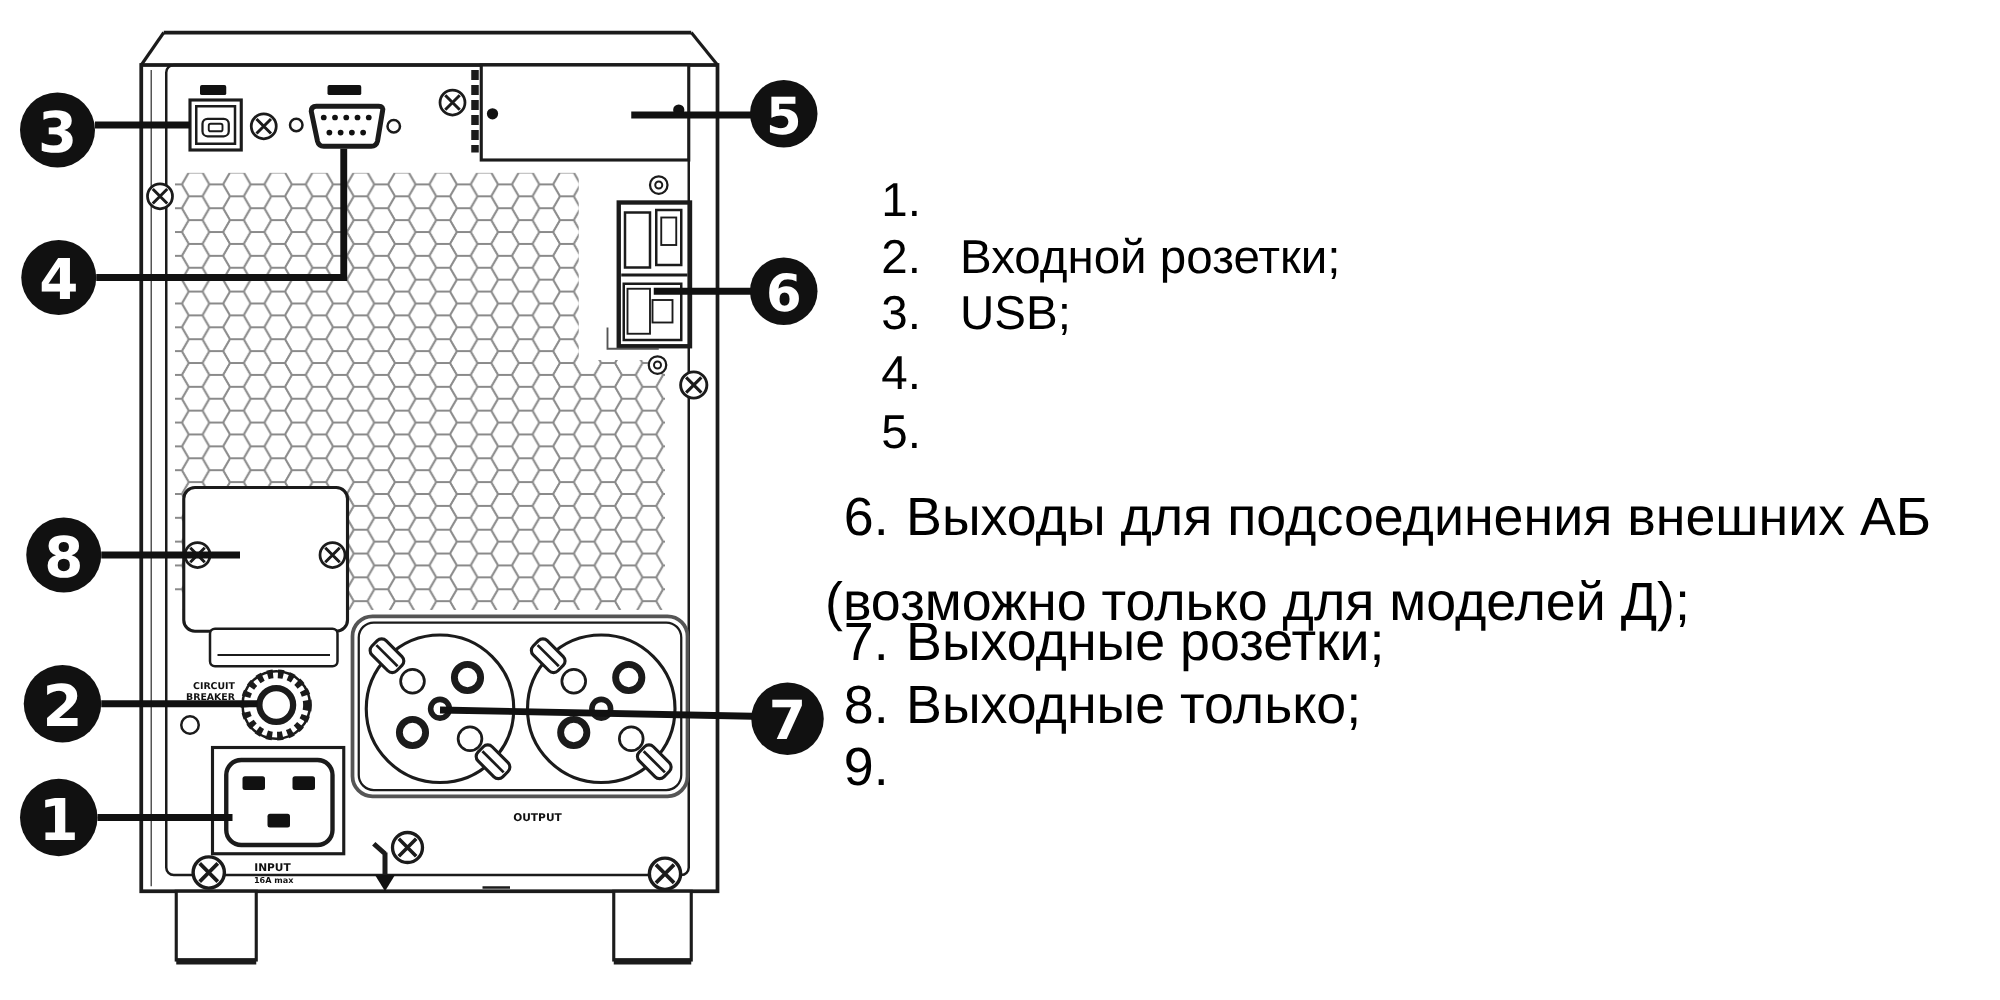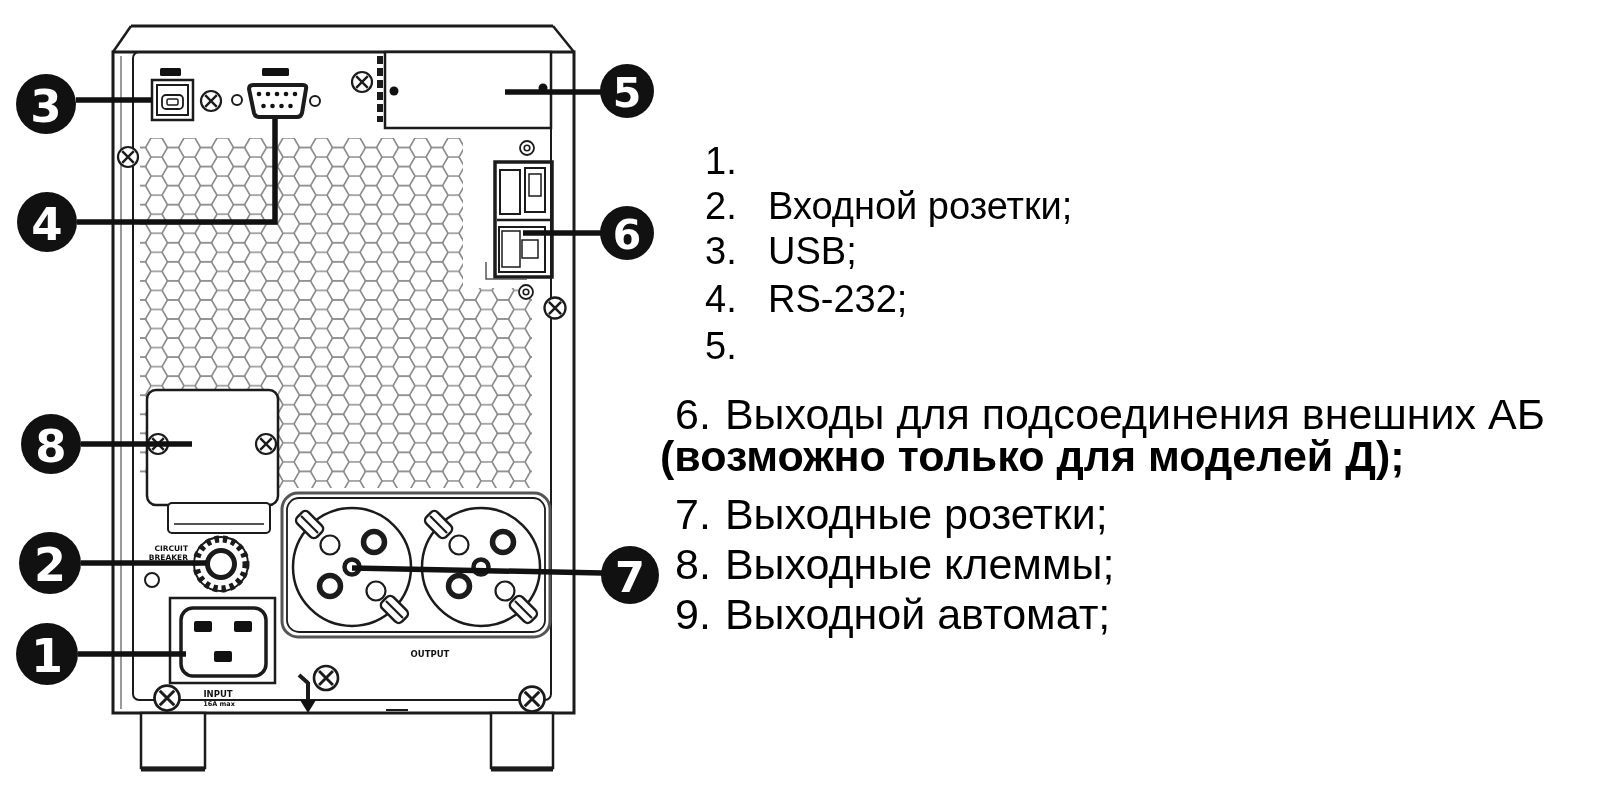--- a/index.html
+++ b/index.html
@@ -232,39 +232,37 @@
       <div class="legend-row v-indent" style="top: 183px;">
         <span class="num">2.</span>
         <span class="txt">Входной розетки;</span>
       </div>
       <div class="legend-row v-indent" style="top: 228px;">
         <span class="num">3.</span>
         <span class="txt">USB;</span>
       </div>
       <div class="legend-row v-indent" style="top: 276px;">
         <span class="num">4.</span>
-        <span class="txt">RS-232;</span>
       </div>
       <div class="legend-row v-indent" style="top: 323px;">
         <span class="num">5.</span>
       </div>
       <div class="legend-row v-flush" style="top: 390px;">
         <span class="num">6.</span>
         <span class="txt">Выходы для подсоединения внешних АБ</span>
       </div>
-      <div class="legend-row v-wrap" style="top: 432px; font-weight: bold;">
+      <div class="legend-row v-wrap" style="top: 458px;">
         <span class="txt">(возможно только для моделей Д);</span>
       </div>
       <div class="legend-row v-flush" style="top: 490px;">
         <span class="num">7.</span>
         <span class="txt">Выходные розетки;</span>
       </div>
       <div class="legend-row v-flush" style="top: 540px;">
         <span class="num">8.</span>
-        <span class="txt">Выходные клеммы;</span>
+        <span class="txt">Выходные только;</span>
       </div>
       <div class="legend-row v-flush" style="top: 590px;">
         <span class="num">9.</span>
-        <span class="txt">Выходной автомат;</span>
       </div>
     </div>
 
 </div>
 
 </body></html>

